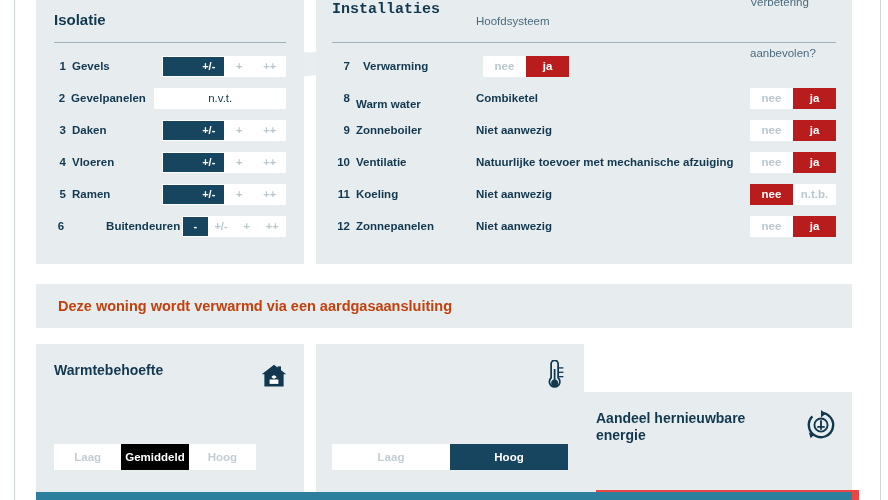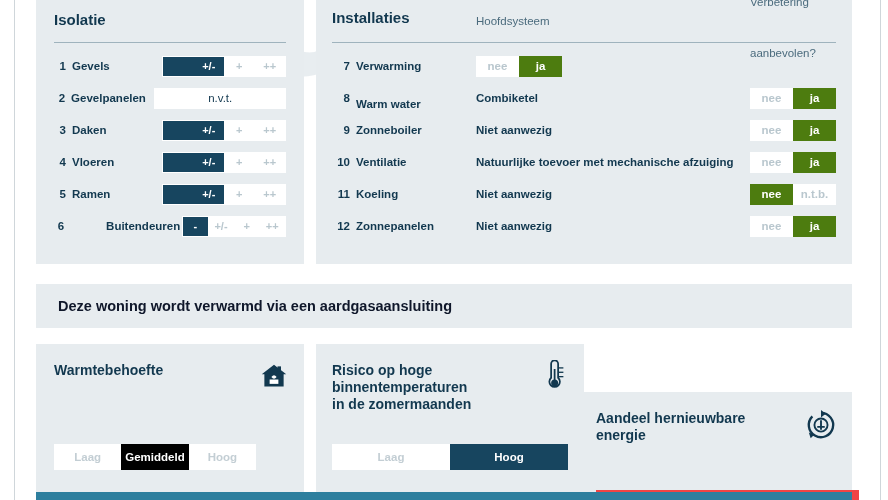--- a/index.html
+++ b/index.html
@@ -136,33 +136,33 @@
     flex: 1;
     display: flex;
     align-items: center;
     justify-content: center;
     font-size: 11.5px;
     font-weight: bold;
     background: #ffffff;
     color: #b9c7ce;
   }
   .tg.on {
-    background: #4d7c0f;
+    background: #b91c1c;
     color: #ffffff;
   }
   .banner {
     position: absolute;
     background: #e7ecef;
     display: flex;
     align-items: center;
   }
   .banner-text {
     font-size: 14.5px;
     font-weight: bold;
-    color: #0f172a;
+    color: #c2410c;
     padding-left: 22px;
   }
   .meter-label {
     font-size: 14px;
     font-weight: bold;
     color: #12384f;
     line-height: 17px;
   }
   .three {
     display: flex;
@@ -296,31 +296,31 @@
           <div class="seg active">-</div>
           <div class="seg">+/-</div>
           <div class="seg">+</div>
           <div class="seg">++</div>
         </div>
       </div>
     </div>
   </div>
 
   <div class="card" style="left:316px; top:-8px; width:536px; height:272px;">
-    <div class="card-title" style="position:absolute; left:16px; top:17px;">Installaties</div>
+    <div class="card-title" style="position:absolute; left:16px; top:9px;font-family:Liberation Mono, monospace;">Installaties</div>
     <div class="col-head" style="position:absolute; left:160px; top:23px;">Hoofdsysteem</div>
     <div class="col-head" style="position:absolute; left:434px; top:4px;">Verbetering</div>
     <div class="col-head" style="position:absolute; left:434px; top:19px;margin-top:36px;">aanbevolen?</div>
     <div class="hr" style="position:absolute; left:16px; top:50px; width:504px;"></div>
 
     <div style="position:absolute; left:16px; top:58px; width:504px;">
 
       <div class="row" style="height:32px;">
         <div class="num" style="width:24px;">7</div>
-        <div class="lbl" style="width:120px;">Verwarming</div>
+        <div class="lbl" style="width:120px;margin-left:7px;">Verwarming</div>
         <div class="toggle">
           <div class="tg">nee</div>
           <div class="tg on">ja</div>
         </div>
       </div>
 
       <div class="row" style="height:32px;">
         <div class="num" style="width:24px;">8</div>
         <div class="lbl" style="width:120px;margin-top:12px;">Warm water</div>
         <div class="sys" style="width:274px;">Combiketel</div>
@@ -389,25 +389,20 @@
       </svg>
     </div>
     <div class="three" style="position:absolute; left:18px; top:100px;">
       <div>Laag</div>
       <div class="on">Gemiddeld</div>
       <div>Hoog</div>
     </div>
   </div>
 
   <div class="card" style="left:316px; top:344px; width:268px; height:148px;">
-    <div class="meter-label" style="position:absolute; left:16px; top:18px;">
-      <span>Risico op hoge</span><br>
-      <span>binnentemperaturen</span><br>
-      <span>in de zomermaanden</span>
-    </div>
     <div style="position:absolute; left:222px; top:16px; width:28px; height:32px;">
       <svg viewBox="0 0 32 36" width="28" height="32">
         <path d="M15 4 a4 4 0 0 1 8 0 v16 a6 6 0 1 1 -8 0 Z" fill="none" stroke="#12384f" stroke-width="2"></path>
         <circle cx="19" cy="26" r="4" fill="#12384f"></circle>
         <rect x="18" y="10" width="2" height="14" fill="#12384f"></rect>
         <rect x="24" y="8" width="5" height="1.5" fill="#12384f"></rect>
         <rect x="24" y="13" width="5" height="1.5" fill="#12384f"></rect>
         <rect x="24" y="18" width="5" height="1.5" fill="#12384f"></rect>
       </svg>
     </div>

